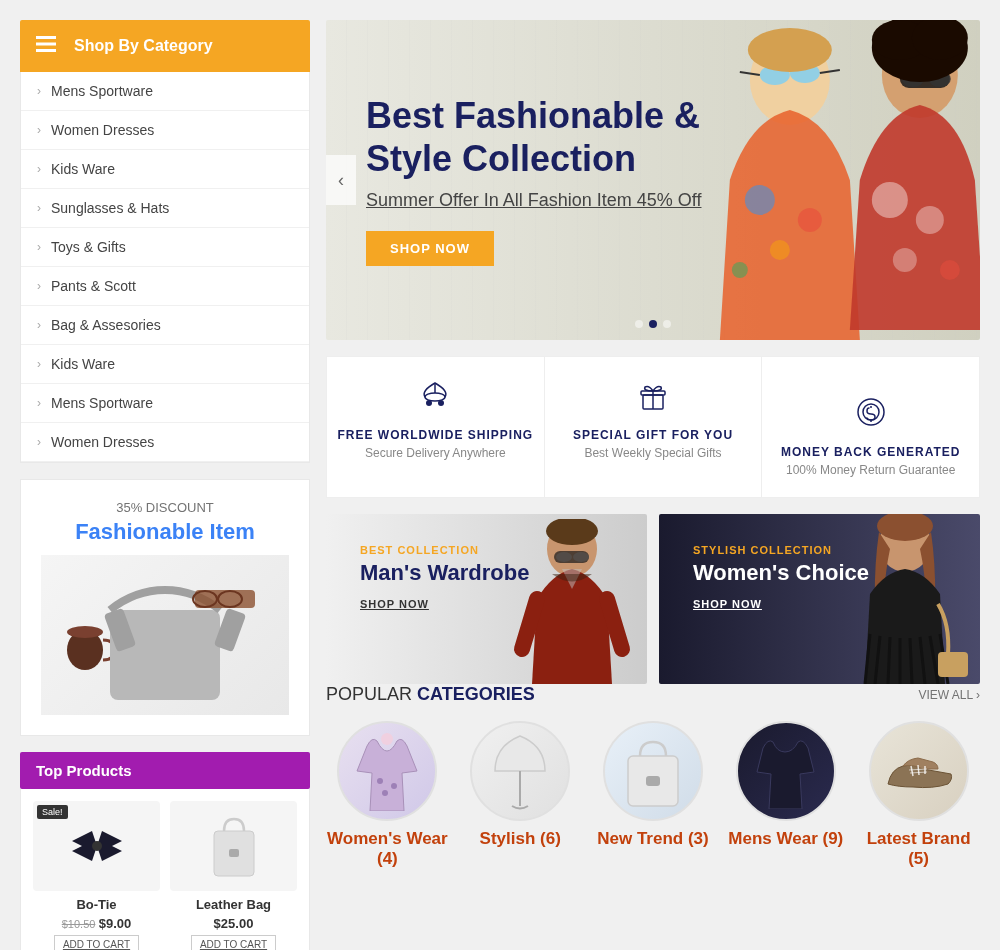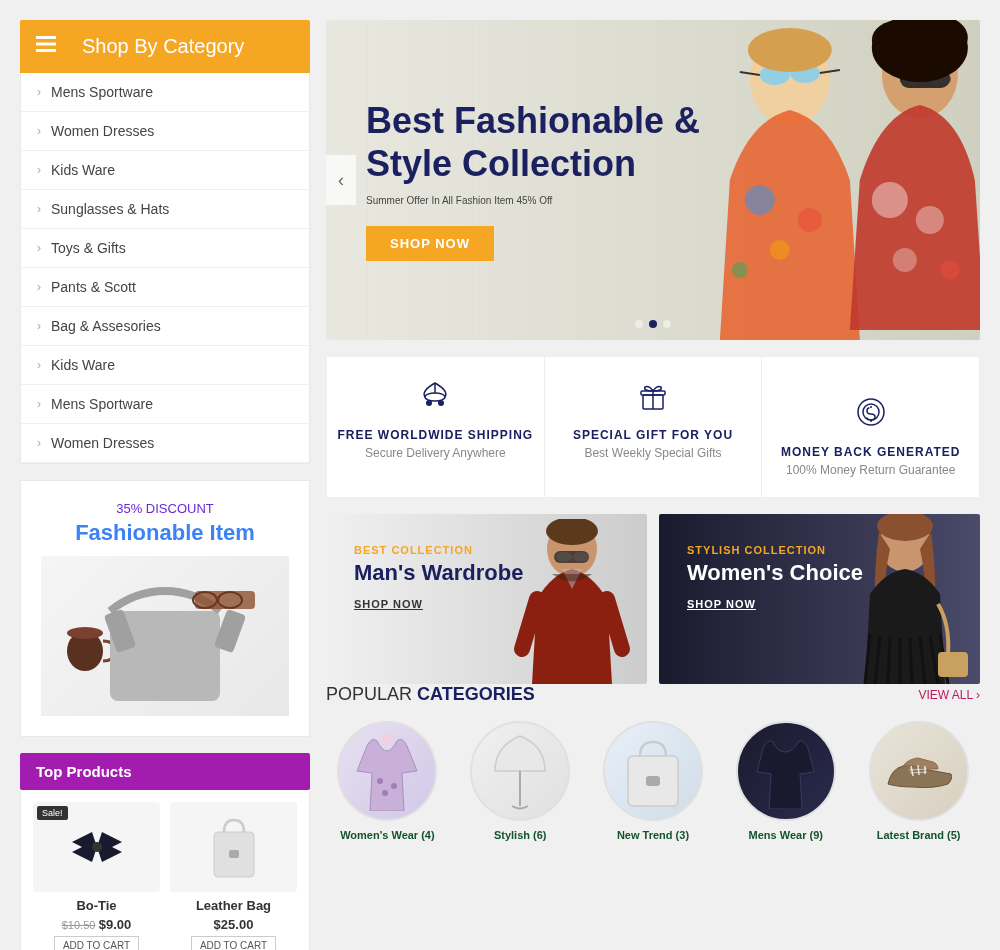--- a/index.html
+++ b/index.html
@@ -9,25 +9,25 @@
 
     .main-layout { display: flex; gap: 16px; }
 
     
     .sidebar { width: 290px; flex-shrink: 0; }
 
     .category-header {
       background: #f5a623;
       color: white;
       padding: 14px 16px;
-      font-size: 20px;
-      font-weight: normal;
-      display: flex;
-      align-items: center;
-      gap: 26px;
+      font-size: 16px;
+      font-weight: bold;
+      display: flex;
+      align-items: center;
+      gap: 18px;
       border-radius: 2px 2px 0 0;
     }
     .category-header svg { width: 20px; height: 20px; }
 
     .category-list { background: white; border: 1px solid #e8e8e8; border-top: none; }
     .category-item {
       display: flex;
       align-items: center;
       padding: 11px 16px;
       border-bottom: 1px solid #f0f0f0;
@@ -40,21 +40,21 @@
     
     .discount-box {
       background: white;
       border: 1px solid #e8e8e8;
       margin-top: 16px;
       padding: 20px;
       text-align: center;
       position: relative;
       overflow: hidden;
     }
-    .discount-label { font-size: 13px; color: #6d28d9; margin-bottom: 4px; }
+    .discount-label { font-size: 13px; color: #737373; margin-bottom: 4px; }
     .discount-title { font-size: 22px; font-weight: bold; color: #3b82f6; margin-bottom: 10px; }
     .discount-img-area {
       width: 100%;
       height: 160px;
       background: linear-gradient(135deg, #f5f5f5 0%, #e8e8e8 100%);
       display: flex;
       align-items: center;
       justify-content: center;
       margin-top: 8px;
     }
@@ -114,21 +114,21 @@
       background: linear-gradient(to right, #e8e8e0, #d0d0c0);
       height: 320px;
       position: relative;
       overflow: hidden;
       border-radius: 2px;
       display: flex;
       align-items: center;
     }
     .hero-text { padding: 40px; z-index: 2; position: relative; }
     .hero-title { font-size: 36px; font-weight: 900; color: #1a2060; line-height: 1.2; margin-bottom: 10px; }
-    .hero-subtitle { font-size: 10px; color: #444; margin-bottom: 20px; }
+    .hero-subtitle { font-size: 18px; color: #444; margin-bottom: 20px; text-decoration: underline; }
     .shop-now-btn {
       background: #f5a623;
       color: white;
       border: none;
       padding: 10px 24px;
       font-size: 13px;
       font-weight: bold;
       cursor: pointer;
       letter-spacing: 1px;
     }
@@ -185,21 +185,21 @@
     }
     .collection-card {
       flex: 1;
       height: 170px;
       position: relative;
       overflow: hidden;
       border-radius: 2px;
     }
     .collection-bg-mens { background: linear-gradient(to right, #f0f0f0, #ccc); }
     .collection-bg-womens { background: linear-gradient(to right, #1a1a2e, #4a4a6a); }
-    .collection-text { position: absolute; left: 28px; top: 30px; }
+    .collection-text { position: absolute; left: 34px; top: 30px; }
     .collection-tag { color: #f5a623; font-size: 11px; font-weight: bold; letter-spacing: 1px; margin-bottom: 4px; }
     .collection-title-mens { font-size: 22px; font-weight: bold; color: #1a2060; }
     .collection-title-womens { font-size: 22px; font-weight: bold; color: white; }
     .collection-btn {
       font-size: 11px;
       font-weight: bold;
       letter-spacing: 1px;
       cursor: pointer;
       border: none;
       background: transparent;
@@ -213,21 +213,21 @@
     
     .popular-section { }
     .popular-header {
       display: flex;
       justify-content: space-between;
       align-items: center;
       margin-bottom: 16px;
     }
     .popular-title { font-size: 18px; color: #333; }
     .popular-title span { font-weight: 900; color: #1a2060; }
-    .view-all { font-size: 12px; color: #be185d; cursor: pointer; }
+    .view-all { font-size: 12px; color: #737373; cursor: pointer; }
 
     .categories-row { display: flex; gap: 10px; }
     .category-circle-card { flex: 1; text-align: center; }
     .category-circle {
       width: 100px;
       height: 100px;
       border-radius: 50%;
       margin: 0 auto 8px;
       background: #f0f0f0;
       border: 2px solid #e0e0e0;
@@ -235,21 +235,21 @@
       align-items: center;
       justify-content: center;
       font-size: 30px;
       overflow: hidden;
     }
     .cat-womens { background: linear-gradient(135deg, #e8e0f0, #d0c8e8); }
     .cat-stylish { background: linear-gradient(135deg, #f0f0f0, #e0e0e0); }
     .cat-trend { background: linear-gradient(135deg, #e8f0f8, #d0dce8); }
     .cat-mens { background: linear-gradient(135deg, #1a1a2e, #2a2a4e); }
     .cat-brand { background: linear-gradient(135deg, #e8e4d8, #d8d0c0); }
-    .category-circle-name { font-size: 11px; color: #14532d; font-weight: bold; }
+    .category-circle-name { font-size: 17px; color: #c2410c; font-weight: bold; }
 
     
     .hero-bg-pattern {
       position: absolute;
       top: 0; left: 0; right: 0; bottom: 0;
       background: repeating-linear-gradient(
         90deg,
         transparent,
         transparent 20px,
         rgba(200,200,200,0.1) 20px,

